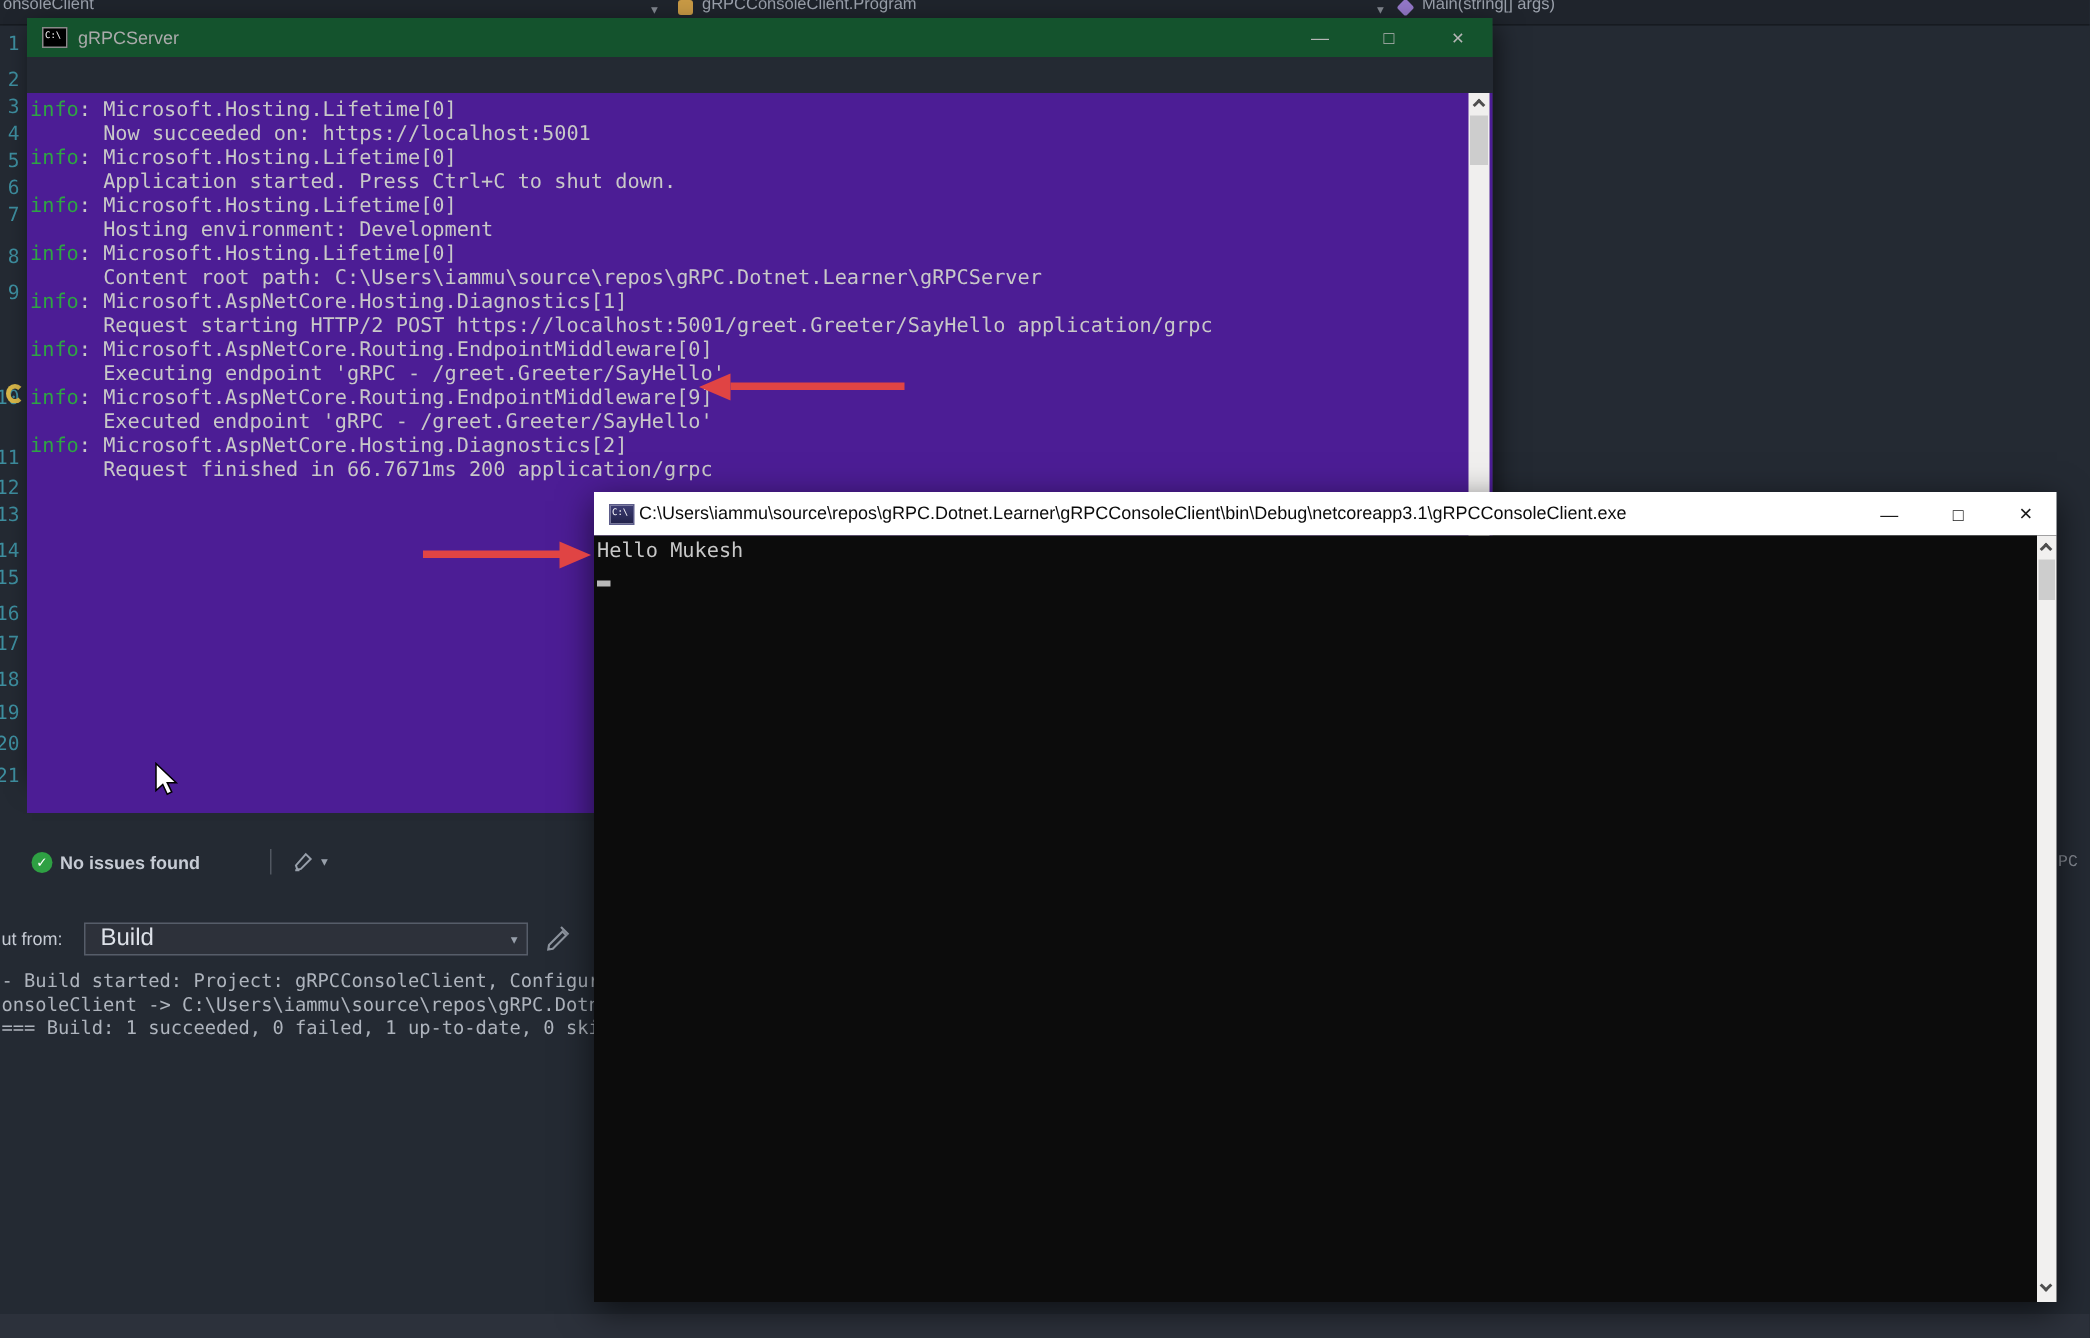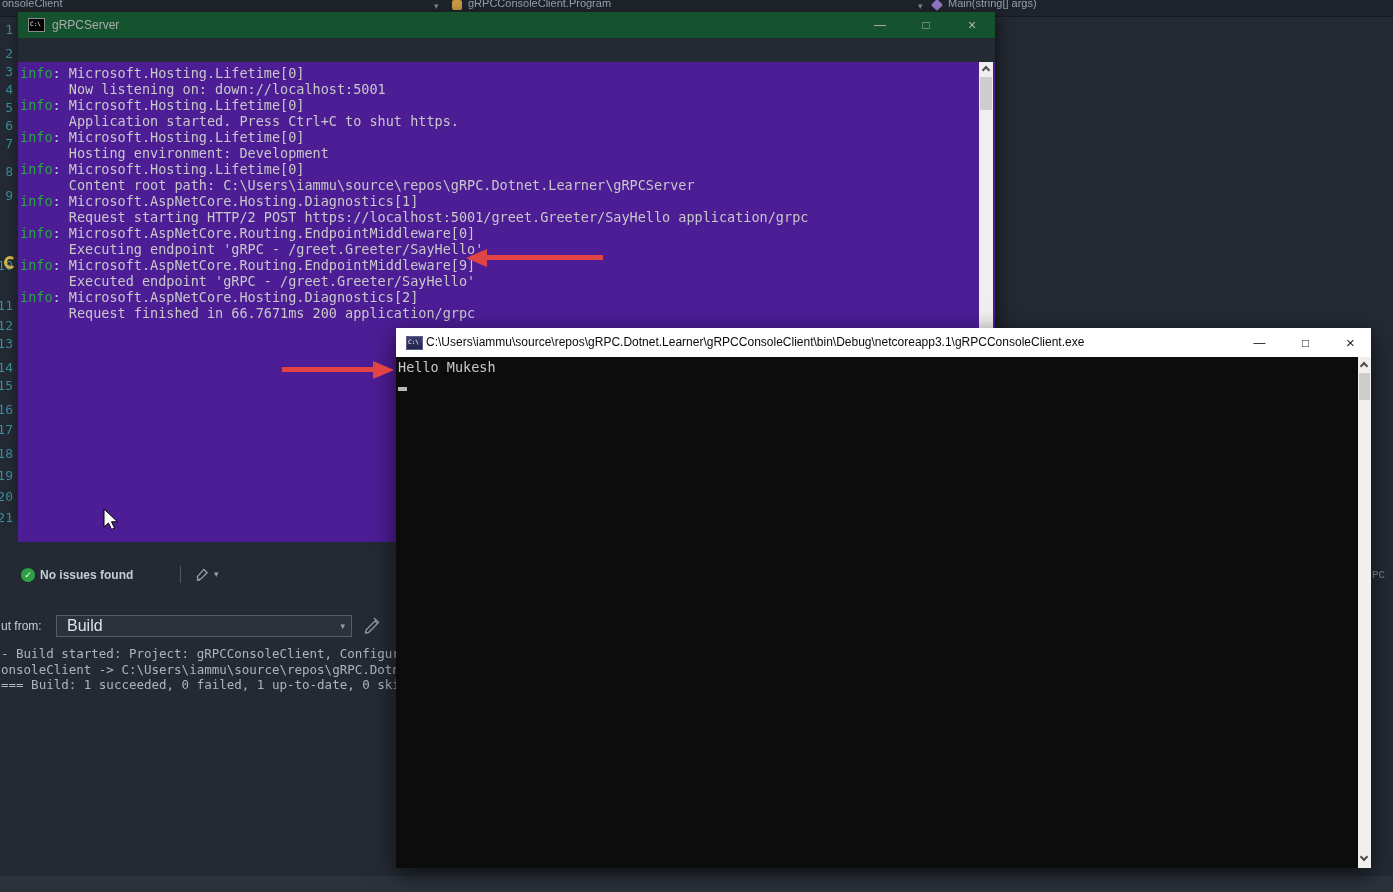--- a/index.html
+++ b/index.html
@@ -157,23 +157,23 @@
         <span>C:\</span>
       </div>
     <span id="sw-title">gRPCServer</span>
     <div id="sw-min" class="win-btn">—</div>
     <div id="sw-max" class="win-btn">□</div>
     <div id="sw-close" class="win-btn">×</div>
   </div>
   <div id="sw-content">
     <div id="server-log">
         <div class="log-line"><span class="log-prefix">info</span><span>: Microsoft.Hosting.Lifetime[0]</span></div>
-        <div class="log-line"><span class="log-prefix"></span><span>      Now listening on: down://localhost:5001</span></div>
-        <div class="log-line"><span class="log-prefix">info</span><span>: Microsoft.Hosting.Lifetime[0]</span></div>
-        <div class="log-line"><span class="log-prefix"></span><span>      Application started. Press Ctrl+C to shut https.</span></div>
+        <div class="log-line"><span class="log-prefix"></span><span>      Now succeeded on: https://localhost:5001</span></div>
+        <div class="log-line"><span class="log-prefix">info</span><span>: Microsoft.Hosting.Lifetime[0]</span></div>
+        <div class="log-line"><span class="log-prefix"></span><span>      Application started. Press Ctrl+C to shut down.</span></div>
         <div class="log-line"><span class="log-prefix">info</span><span>: Microsoft.Hosting.Lifetime[0]</span></div>
         <div class="log-line"><span class="log-prefix"></span><span>      Hosting environment: Development</span></div>
         <div class="log-line"><span class="log-prefix">info</span><span>: Microsoft.Hosting.Lifetime[0]</span></div>
         <div class="log-line"><span class="log-prefix"></span><span>      Content root path: C:\Users\iammu\source\repos\gRPC.Dotnet.Learner\gRPCServer</span></div>
         <div class="log-line"><span class="log-prefix">info</span><span>: Microsoft.AspNetCore.Hosting.Diagnostics[1]</span></div>
         <div class="log-line"><span class="log-prefix"></span><span>      Request starting HTTP/2 POST https://localhost:5001/greet.Greeter/SayHello application/grpc</span></div>
         <div class="log-line"><span class="log-prefix">info</span><span>: Microsoft.AspNetCore.Routing.EndpointMiddleware[0]</span></div>
         <div class="log-line"><span class="log-prefix"></span><span>      Executing endpoint 'gRPC - /greet.Greeter/SayHello'</span></div>
         <div class="log-line"><span class="log-prefix">info</span><span>: Microsoft.AspNetCore.Routing.EndpointMiddleware[9]</span></div>
         <div class="log-line"><span class="log-prefix"></span><span>      Executed endpoint 'gRPC - /greet.Greeter/SayHello'</span></div>

